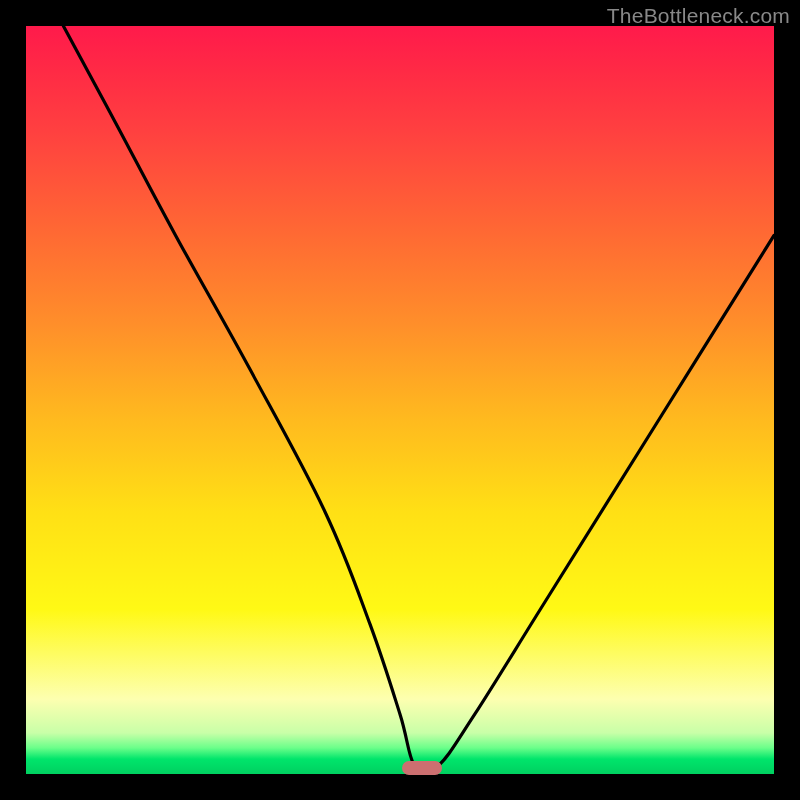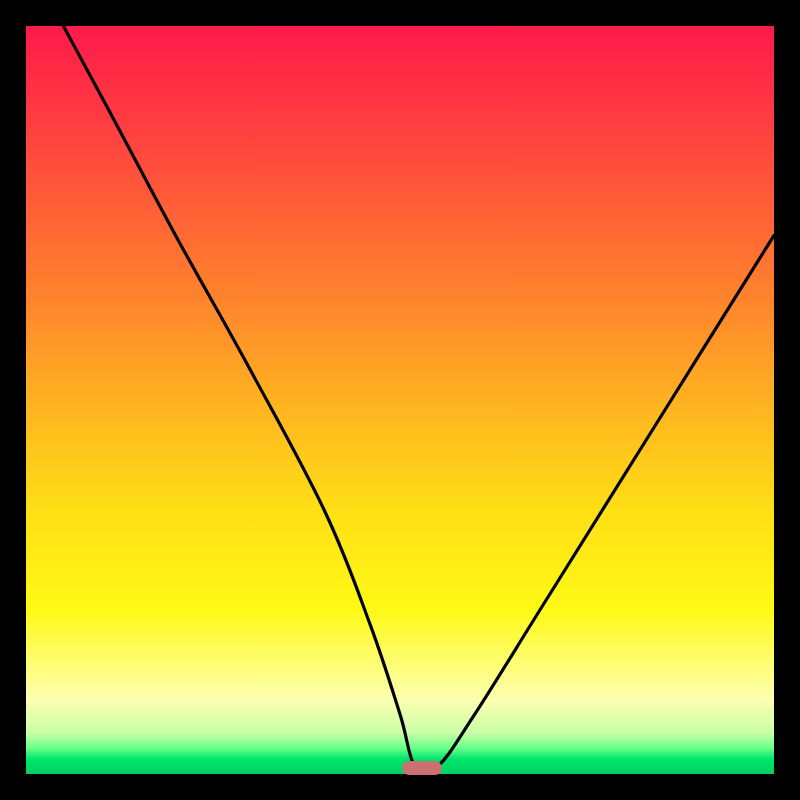--- a/index.html
+++ b/index.html
@@ -70,13 +70,14 @@
 <div class="frame">
   <div class="plot">
 
     <svg class="curve" viewBox="0 0 748 748" preserveAspectRatio="none">
       <path d="M 37.4 0.0 C 46.8 17.5, 69.6 59.5, 89.8 97.2 C 110.0 134.9, 125.4 165.0, 149.6 209.4 C 173.8 253.9, 197.5 294.3, 224.4 344.1 C 251.3 393.9, 277.7 440.4, 299.2 486.2 C 320.7 532.0, 330.6 562.0, 344.1 598.4 C 357.5 634.8, 365.9 662.6, 374.0 688.2 C 382.1 713.7, 382.2 731.1, 389.0 740.5 C 395.7 749.9, 400.6 749.9, 411.4 740.5 C 422.2 731.1, 428.6 719.1, 448.8 688.2 C 469.0 657.2, 489.9 622.3, 523.6 568.5 C 557.3 514.6, 595.4 453.6, 635.8 389.0 C 676.2 324.3, 727.8 241.8, 748.0 209.4" fill="none" stroke="#000" stroke-width="3.2" stroke-linecap="round" stroke-linejoin="round"></path>
     </svg>
 
     <div class="marker" style="left: 376.44px; top: 735.26px; background: rgb(204, 111, 112);"></div>
 
   </div>
+  <div class="watermark">TheBottleneck.com</div>
 </div>
 
 </body></html>

